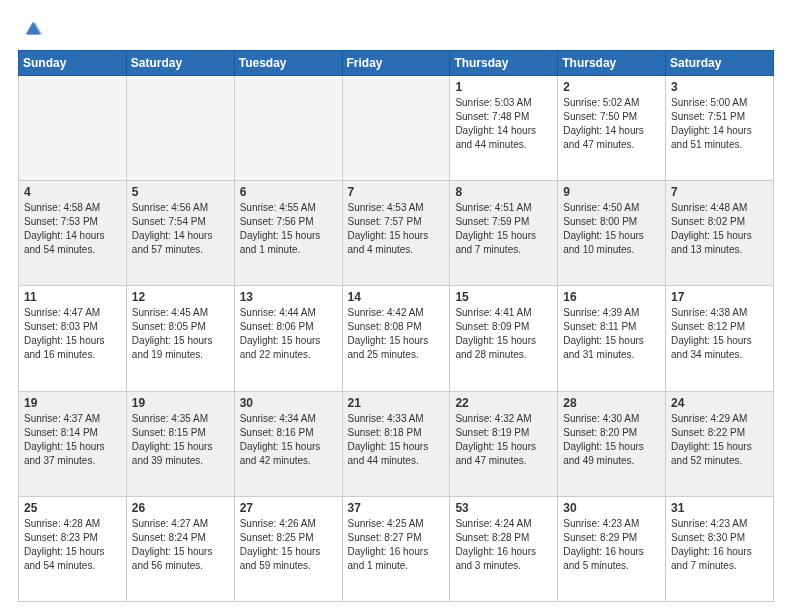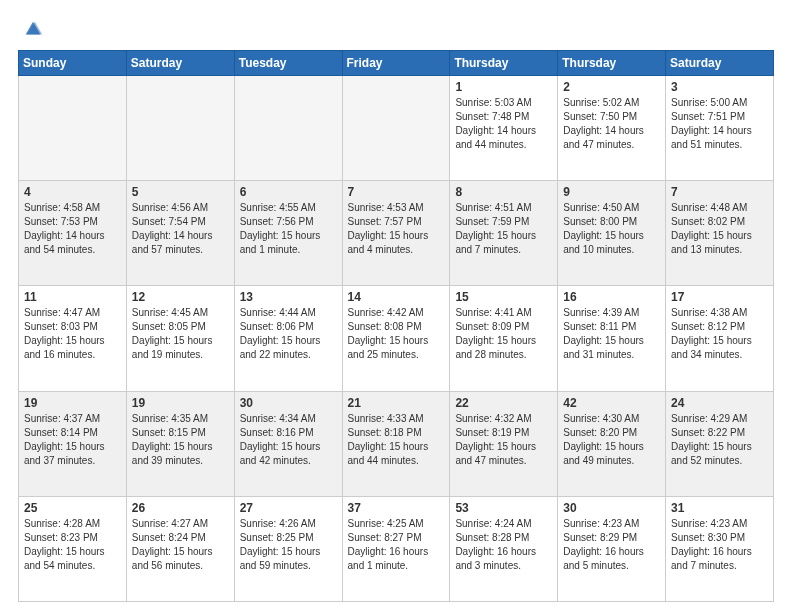--- a/index.html
+++ b/index.html
@@ -231,21 +231,21 @@
           </td>
           <td>
             <div class="day-number">21</div>
             <div class="day-info">Sunrise: 4:33 AM<br>Sunset: 8:18 PM<br>Daylight: 15 hours and 44 minutes.</div>
           </td>
           <td>
             <div class="day-number">22</div>
             <div class="day-info">Sunrise: 4:32 AM<br>Sunset: 8:19 PM<br>Daylight: 15 hours and 47 minutes.</div>
           </td>
           <td>
-            <div class="day-number">42</div>
+            <div class="day-number">28</div>
             <div class="day-info">Sunrise: 4:30 AM<br>Sunset: 8:20 PM<br>Daylight: 15 hours and 49 minutes.</div>
           </td>
           <td>
             <div class="day-number">24</div>
             <div class="day-info">Sunrise: 4:29 AM<br>Sunset: 8:22 PM<br>Daylight: 15 hours and 52 minutes.</div>
           </td>
         </tr>
         <tr>
           <td>
             <div class="day-number">25</div>

